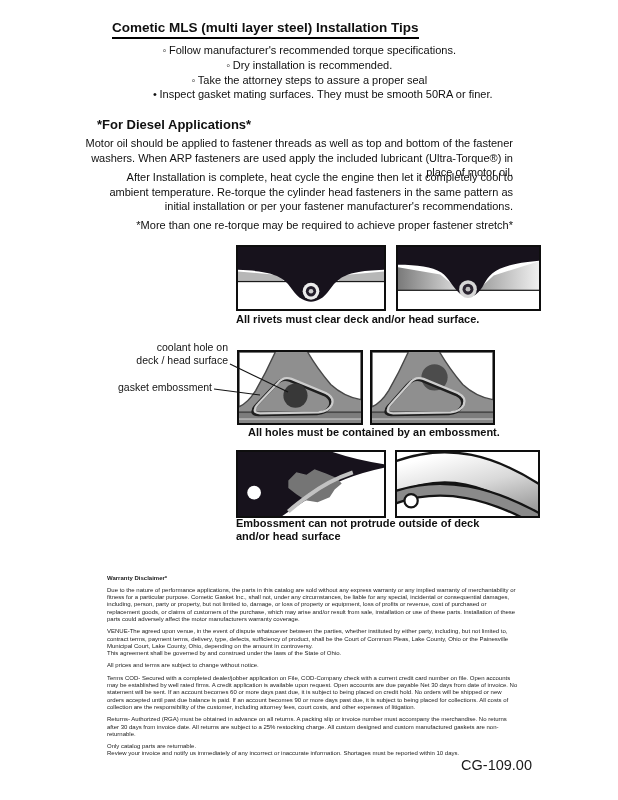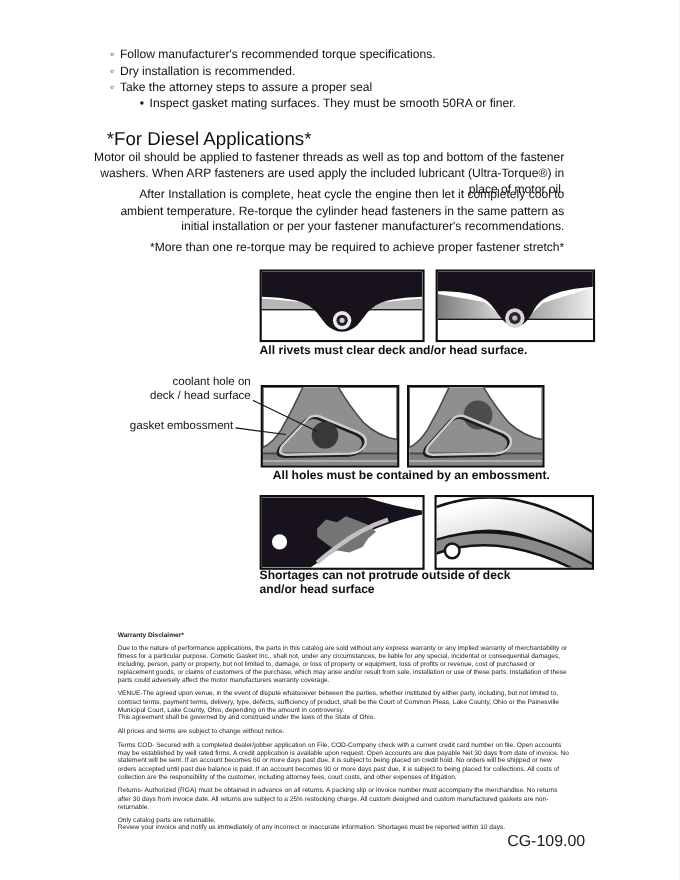--- a/index.html
+++ b/index.html
@@ -1,44 +1,45 @@
 <!DOCTYPE html>
 <html><head>
 <meta charset="utf-8">
 <style>
   html,body{margin:0;padding:0;background:#e8e8e8;}
   .page{position:relative;width:618px;height:800px;background:#ffffff;overflow:hidden;
         font-family:"Liberation Sans",sans-serif;color:#101010;}
   .abs{position:absolute;}
   .title{left:112px;top:20px;font-size:13.5px;font-weight:bold;
          border-bottom:2px solid #000;padding-bottom:2px;}
-  .bullets{left:100px;top:43px;font-size:11px;line-height:14.8px;width:470px;}
+  .bullets{left:73px;top:43px;font-size:11px;line-height:14.8px;width:470px;text-align:center;}
   .b-row{white-space:nowrap;}
   .b-sub{padding-left:27px;}
   .b-mark{display:inline-block;width:9px;}
-  .diesel-h{left:97px;top:117px;font-size:17px;font-weight:normal;}
+  .diesel-h{left:97px;top:117px;font-size:13px;font-weight:bold;}
   .para{left:85px;width:428px;font-size:11px;line-height:14.6px;text-align:right;}
   .p1{top:136px;} .p2{top:170px;} .p3{top:218px;}
   .dgrow{position:absolute;}
   .dglabel{position:absolute;top:0;text-align:right;font-size:15px;letter-spacing:.4px;color:#0c4a6e;margin-top:48px;}
   .dbox{position:absolute;top:15px;border:2.5px solid #0e0e0e;background:#fff;box-sizing:border-box;}
   .dbox svg{display:block;width:100%;height:100%;}
   .dcap{position:absolute;font-size:11px;font-weight:bold;line-height:12.5px;white-space:nowrap;}
   .callout{position:absolute;font-size:10.5px;line-height:12.5px;text-align:right;color:#141414;}
   .legal{left:107px;top:575px;width:412px;font-size:6px;line-height:7.3px;color:#222;}
   .legal p{margin:0 0 5px 0;}
   .legal .lh{font-weight:bold;margin-bottom:4.5px;}
   .pagenum{right:86px;top:757px;font-size:14.5px;color:#1a1a1a;}
   .lines-overlay{pointer-events:none;z-index:5;}
 </style>
 </head>
 <body>
 
 <div class="page">
 
+  <div class="abs title">Cometic MLS (multi layer steel) Installation Tips</div>
 
   <div class="abs bullets">
     <div class="b-row"><span class="b-mark">◦</span><span>Follow manufacturer's recommended torque specifications.</span></div>
     <div class="b-row"><span class="b-mark">◦</span><span>Dry installation is recommended.</span></div>
     <div class="b-row"><span class="b-mark">◦</span><span>Take the attorney steps to assure a proper seal</span></div>
     <div class="b-row b-sub"><span class="b-mark">•</span><span>Inspect gasket mating surfaces.  They must be smooth 50RA or finer.</span></div>
   </div>
 
   <div class="abs diesel-h">*For Diesel Applications*</div>
   <div class="abs para p1">Motor oil should be applied to fastener threads as well as top and bottom of the fastener washers. When ARP fasteners are used apply the included lubricant (Ultra-Torque®) in place of motor oil.</div>
@@ -167,21 +168,21 @@
         <rect x="0" y="0" width="140" height="63" fill="#ffffff"></rect>
         <path d="M-8,28 C48,2 96,18 145,52" fill="none" stroke="#141414" stroke-width="32"></path>
         <path d="M-8,28 C48,2 96,18 145,52" fill="none" stroke="url(#g3)" stroke-width="27.5"></path>
         <path d="M-8,47 C44,26 96,41 145,69" fill="none" stroke="#141414" stroke-width="14"></path>
         <path d="M-8,47 C44,26 96,41 145,69" fill="none" stroke="#8a8a8a" stroke-width="9.5"></path>
         <circle cx="14" cy="48" r="6.6" fill="#ffffff" stroke="#141414" stroke-width="2.2"></circle>
       </svg>
     </div>
 
     <div class="dcap" style="left:0;top:82px;">
-      <span>Shortages can not protrude outside of deck</span><br>
+      <span>Embossment can not protrude outside of deck</span><br>
       <span>and/or head surface</span>
     </div>
   </div>
 
   <div class="abs legal">
     <p class="lh">Warranty Disclaimer*</p>
     <p>Due to the nature of performance applications, the parts in this catalog are sold without any express warranty or any implied warranty of merchantability or fitness for a particular purpose.  Cometic Gasket Inc., shall not, under any circumstances, be liable for any special, incidental or consequential damages, including, person, party or property, but not limited to, damage, or loss of property or equipment, loss of profits or revenue, cost of purchased or replacement goods, or claims of customers of the purchase, which may arise and/or result from sale, installation or use of these parts.  Installation of these parts could adversely affect the motor manufacturers warranty coverage.</p>
     <p><span>VENUE-The agreed upon venue, in the event of dispute whatsoever between the parties, whether instituted by either party, including, but not limited to, contract terms, payment terms, delivery, type, defects, sufficiency of product, shall be the Court of Common Pleas, Lake County, Ohio or the Painesville Municipal Court, Lake County, Ohio, depending on the amount in controversy.</span><br>
        <span>This agreement shall be governed by and construed under the laws of the State of Ohio.</span></p>
     <p>All prices and terms are subject to change without notice.</p>

